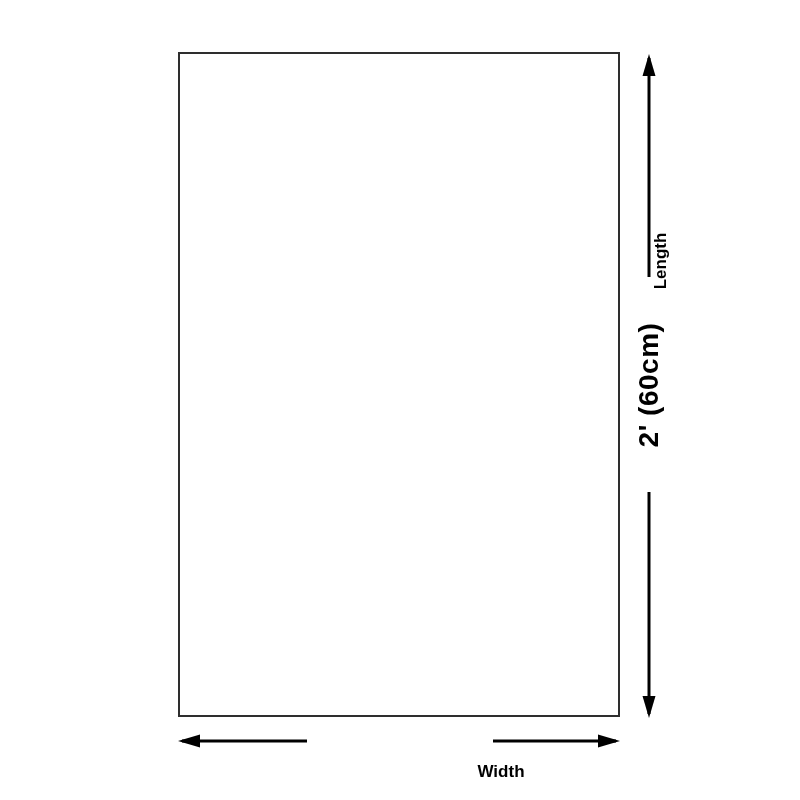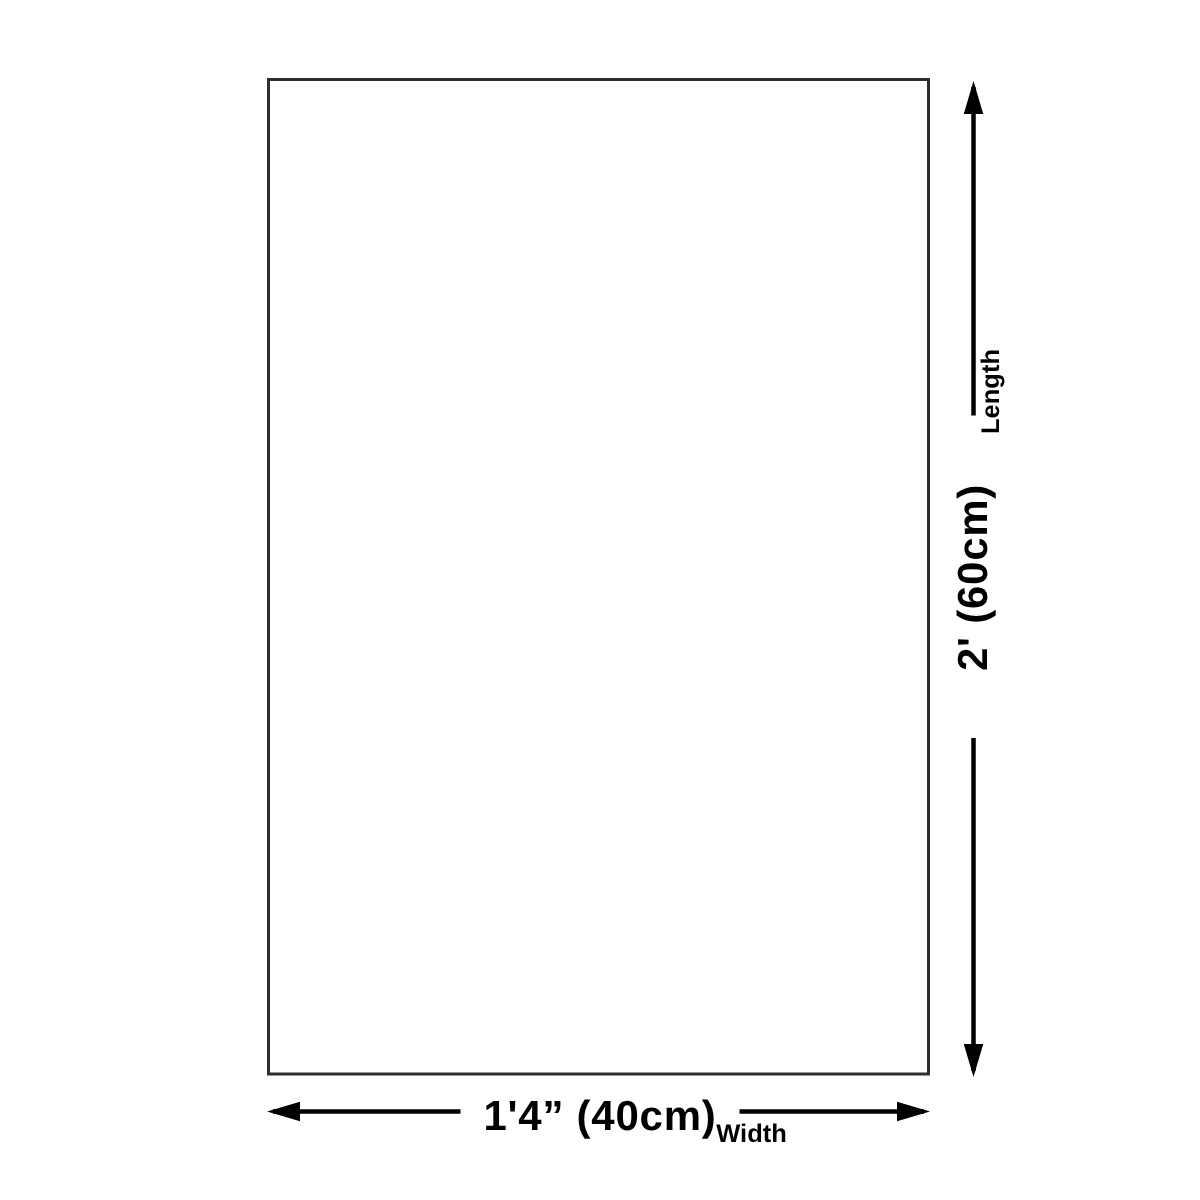--- a/index.html
+++ b/index.html
@@ -66,21 +66,21 @@
     top: 261px;
     transform: translate(-50%, -50%) rotate(-90deg);
   }
   [data-name="width-value"] {
     left: 400px;
     top: 744px;
     transform: translate(-50%, -50%);
   }
   [data-name="width-label"] {
     left: 501px;
-    top: 756px;
+    top: 772px;
     transform: translate(-50%, -50%);
   }
 </style>
 </head>
 <body>
 
 <div class="canvas" data-name="dimension-diagram">
 
   <div class="product-box" data-name="product-outline"></div>
 
@@ -96,17 +96,16 @@
       <polygon points="178,741 200,734.5 200,747.5"></polygon>
       <line x1="493" y1="741" x2="616" y2="741"></line>
       <polygon points="620,741 598,734.5 598,747.5"></polygon>
     </g>
   </svg>
 
   <span class="dim-value" data-name="length-value">2' (60cm)</span>
 
   <span class="dim-label" data-name="length-label">Length</span>
 
-  <span class="dim-value" data-name="width-value">1'4” (40cm)</span>
 
   <span class="dim-label" data-name="width-label">Width</span>
 
 </div>
 
 </body></html>

